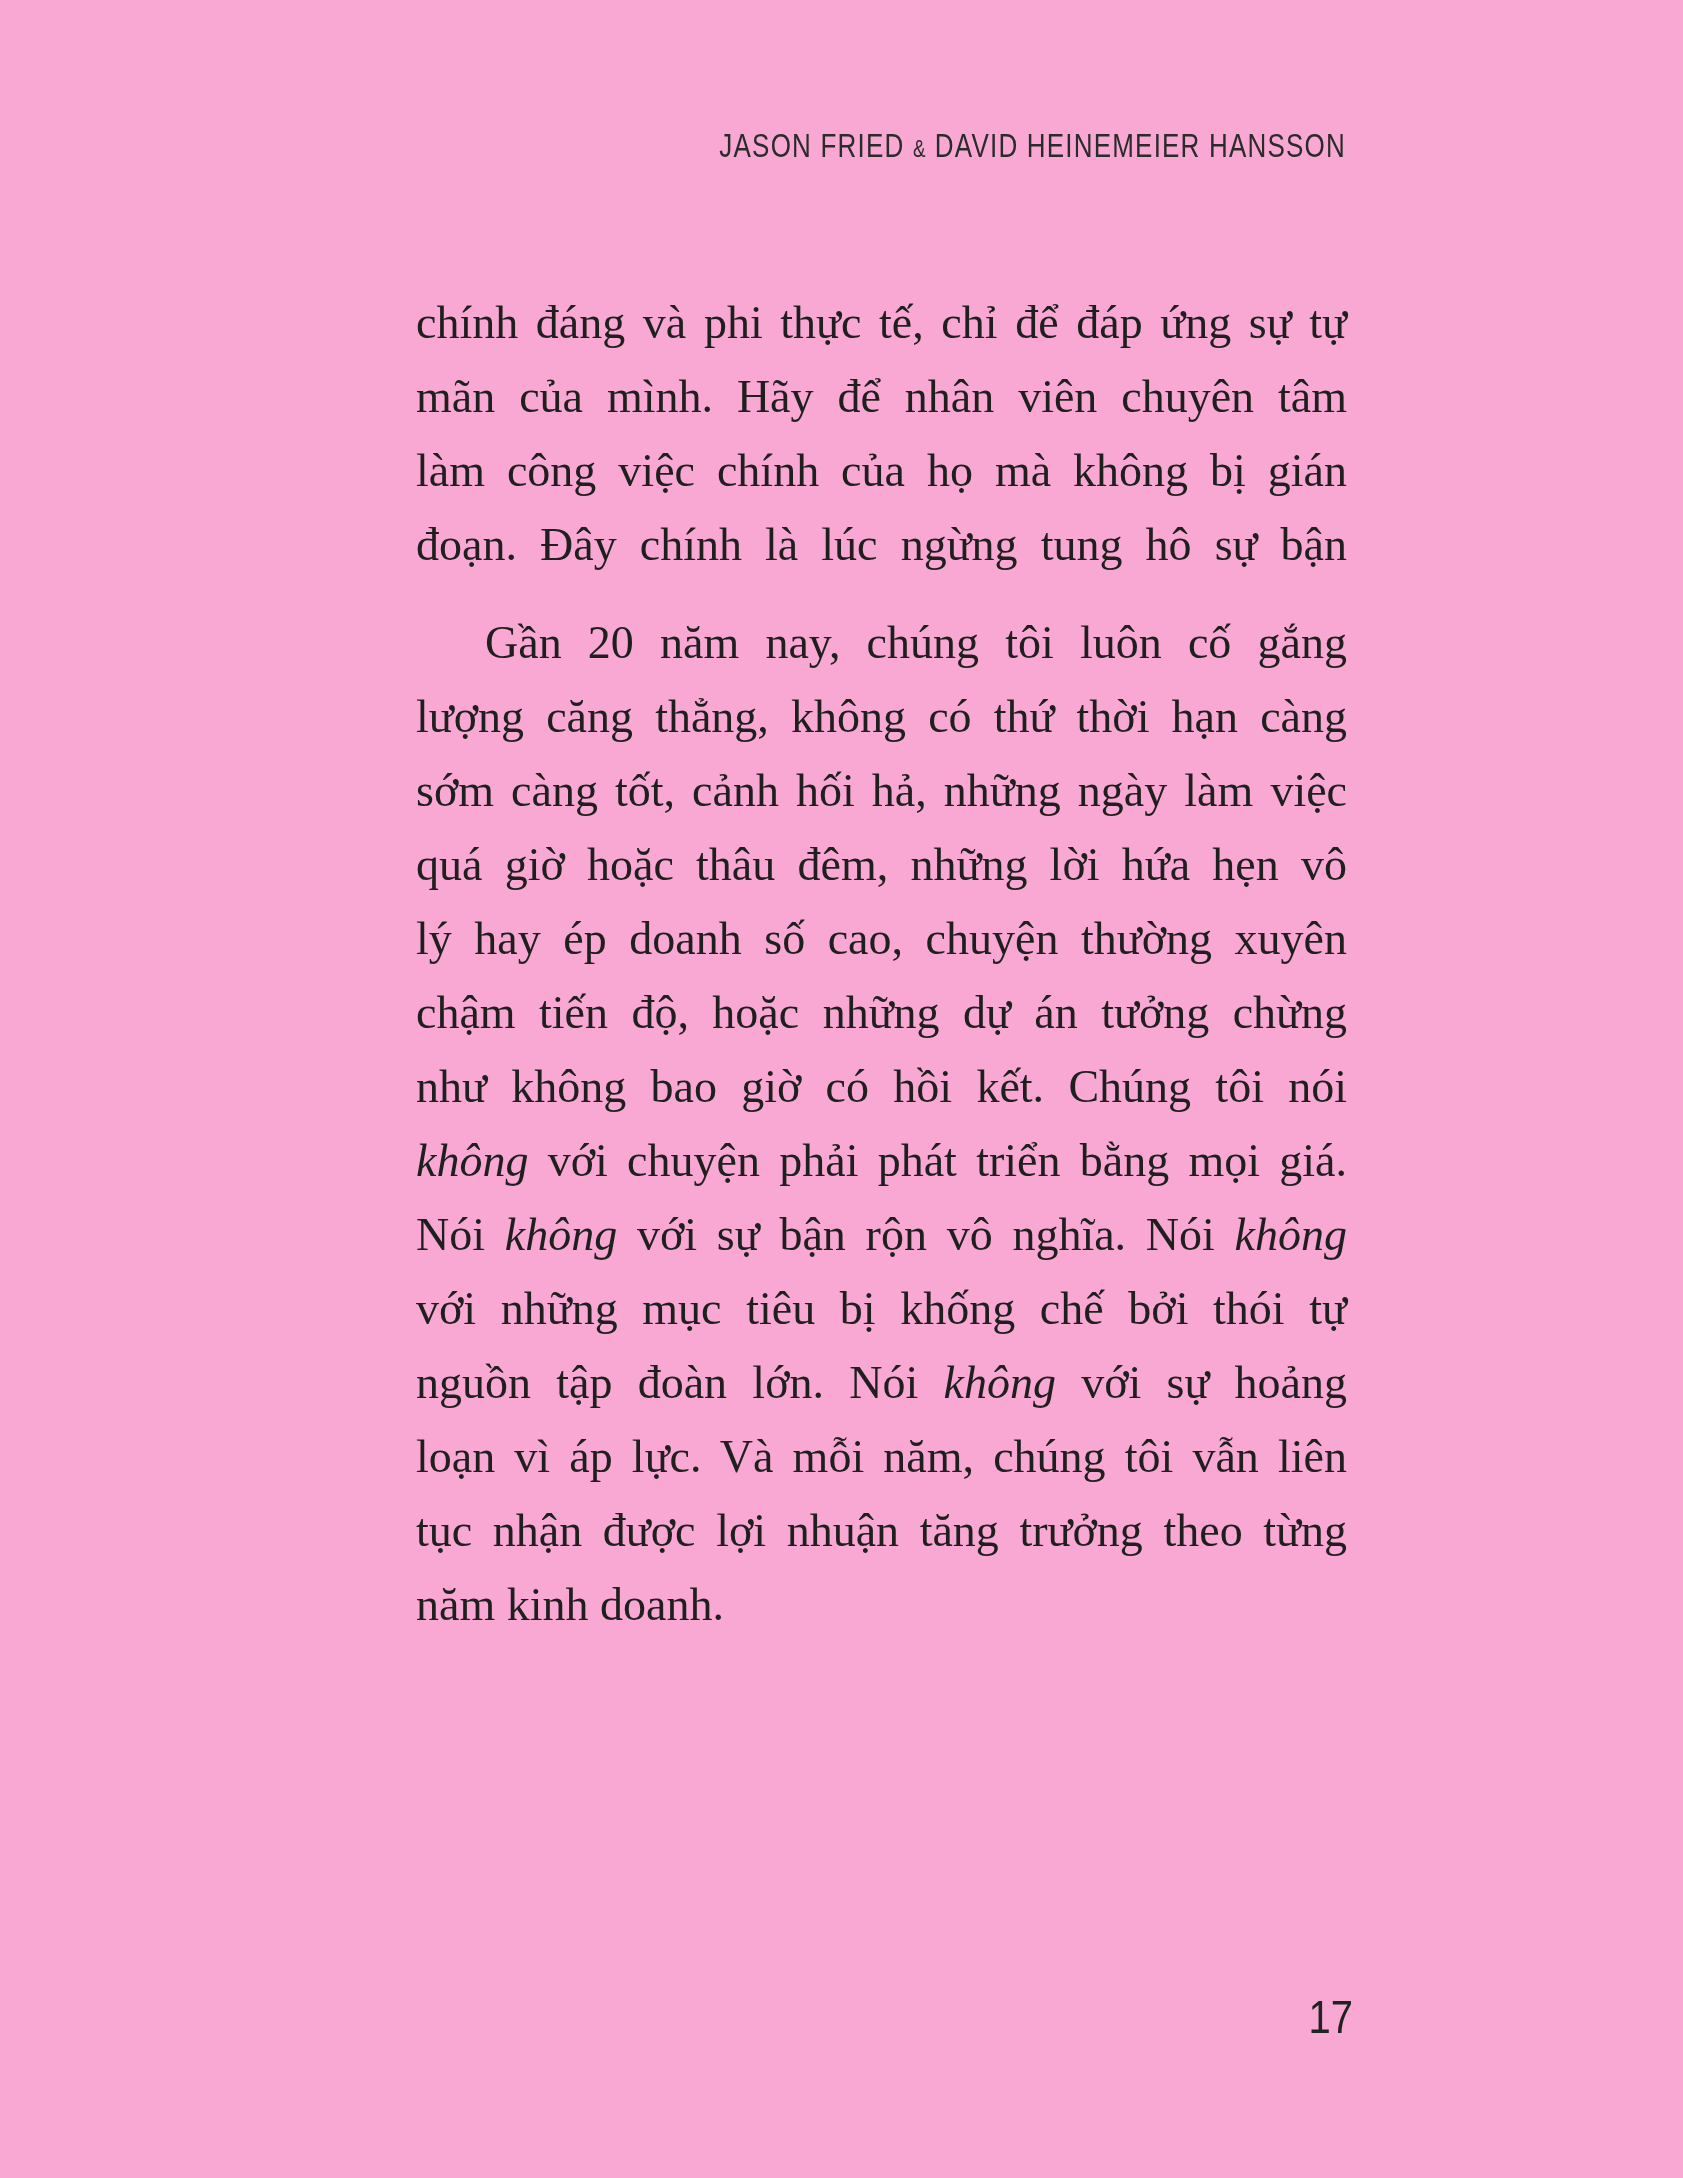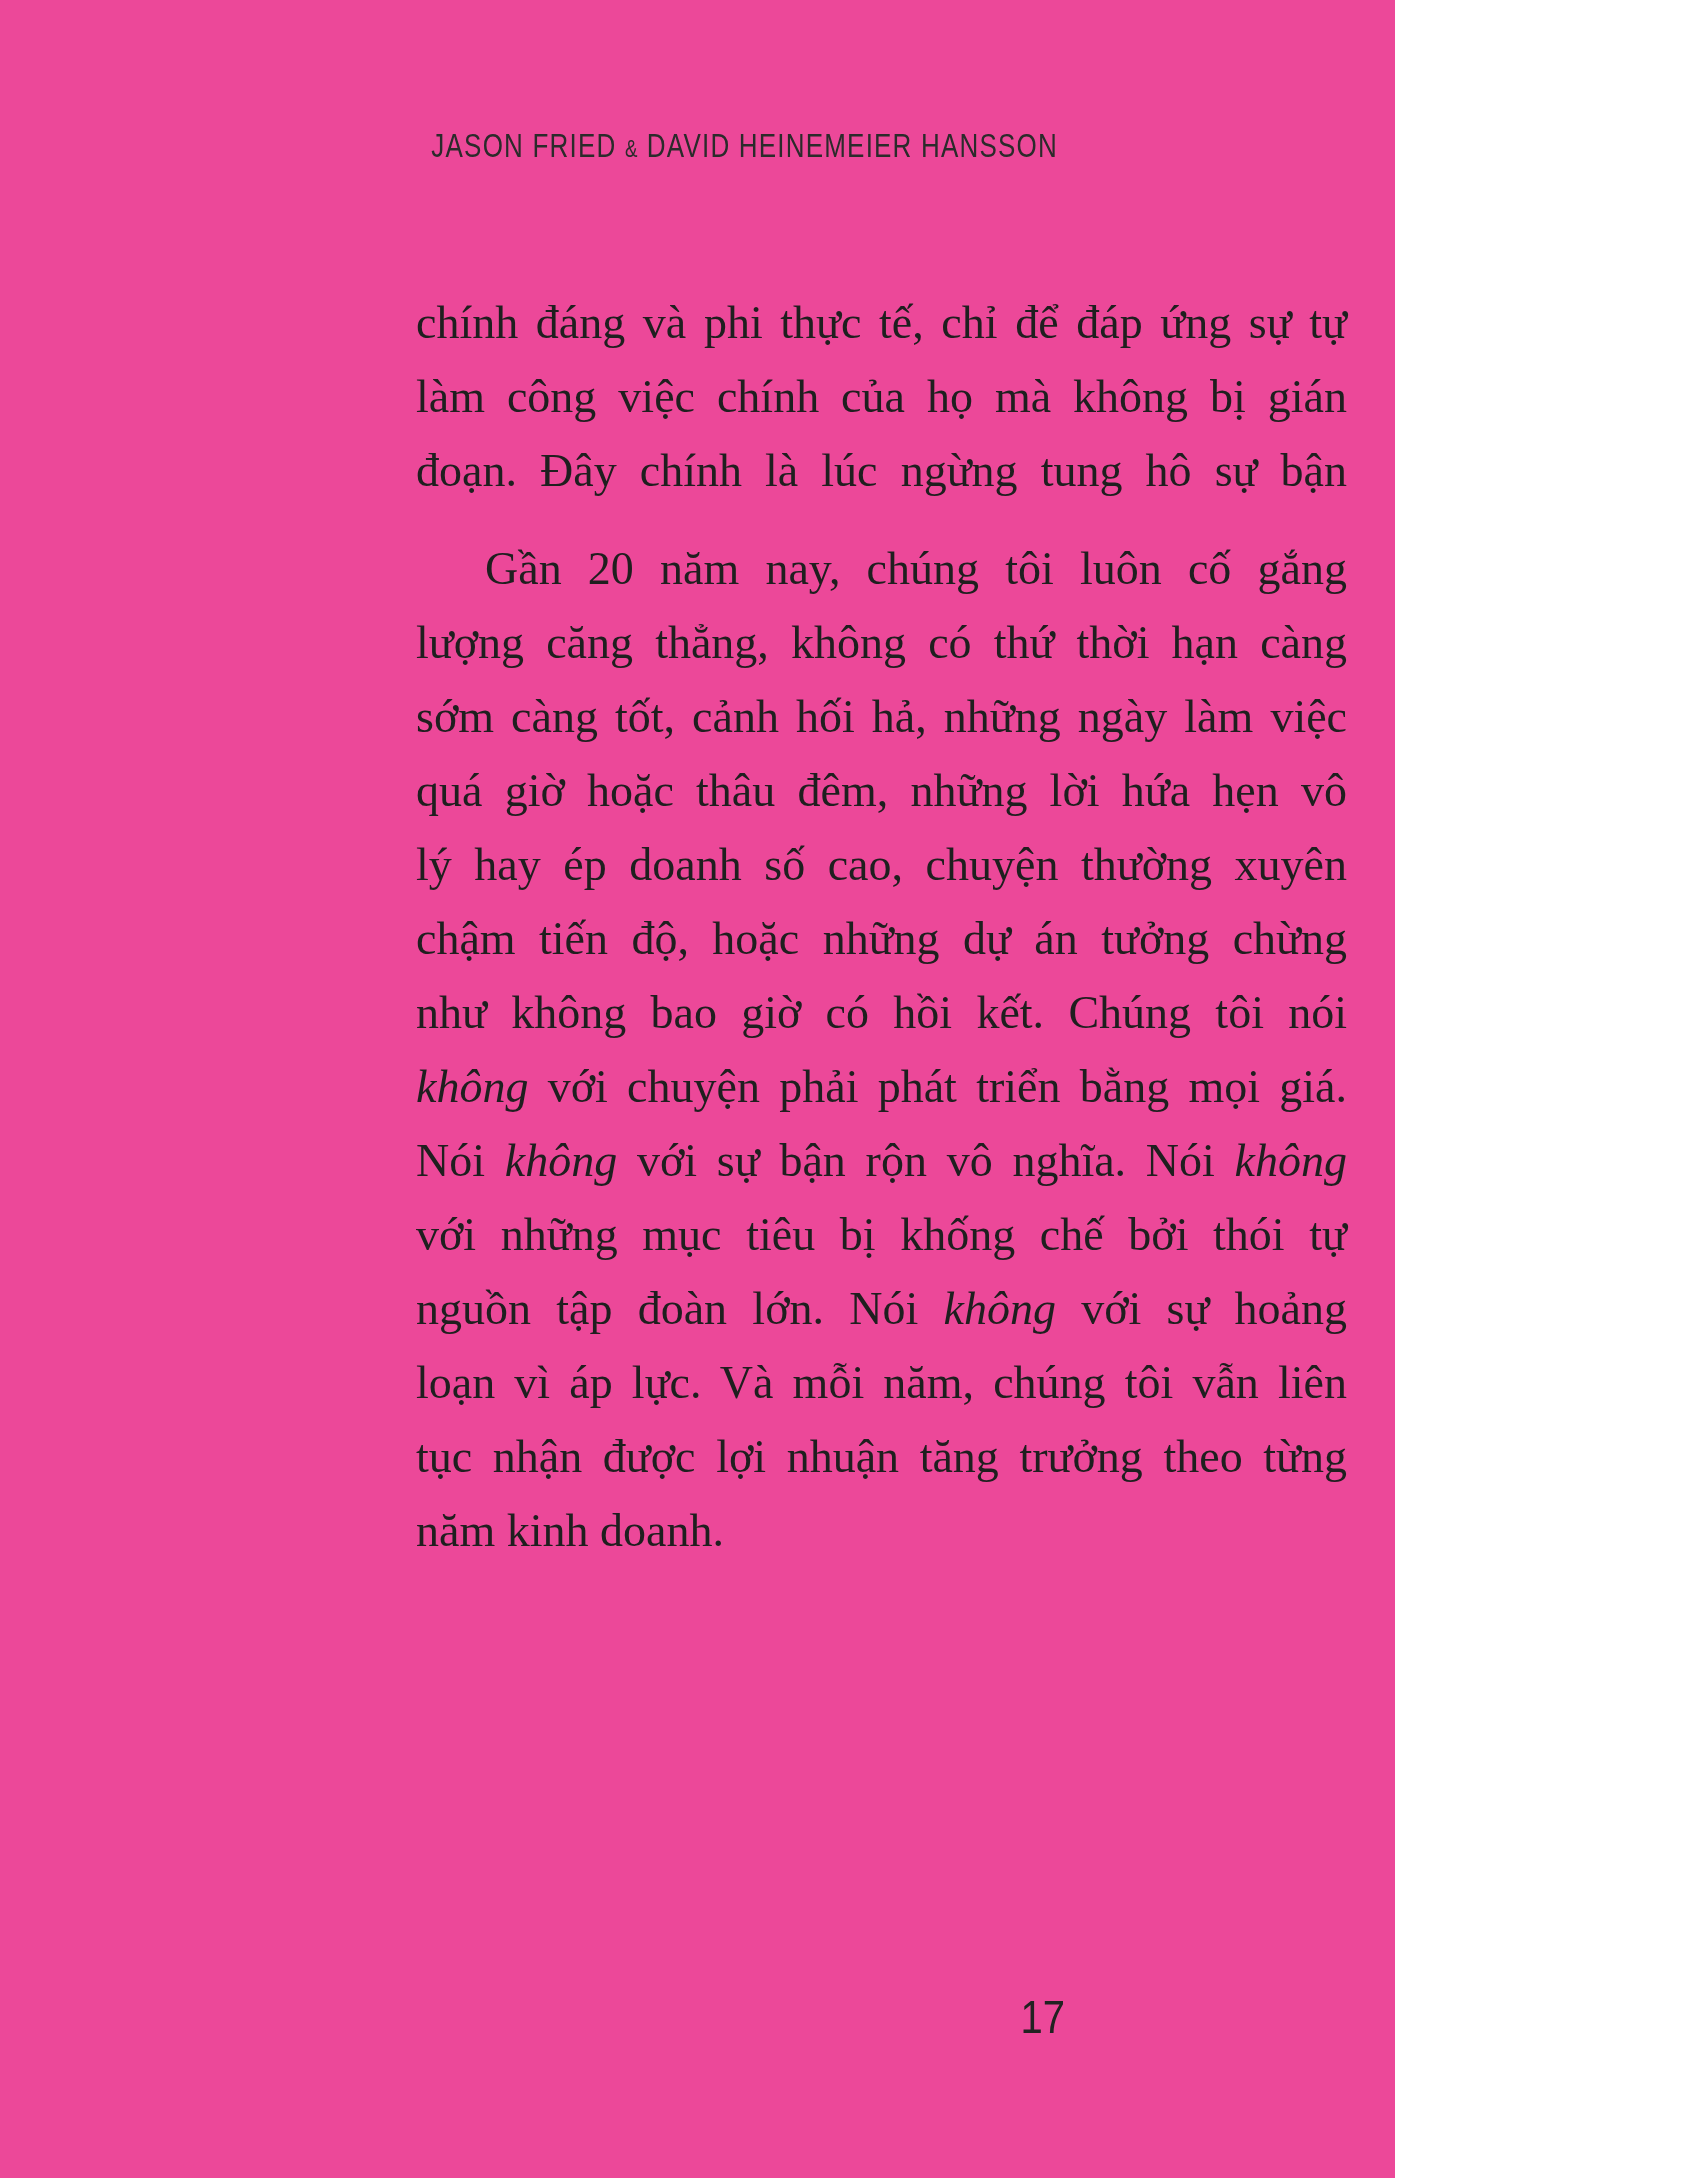--- a/index.html
+++ b/index.html
@@ -2,23 +2,23 @@
 <html><head>
 <meta charset="utf-8">
 <style>
   html, body {
     margin: 0;
     padding: 0;
     background: #ffffff;
   }
   .page {
     position: relative;
-    width: 1395px;
+    width: 1683px;
     height: 2178px;
-    background: #ec4899;
+    background: #f9a8d4;
     overflow: hidden;
     font-family: "Liberation Serif", serif;
   }
   .running-head {
     position: absolute;
     top: 135px;
     right: 337px;
     font-family: "Liberation Sans", sans-serif;
     font-weight: 300;
     font-size: 26px;
@@ -75,20 +75,21 @@
 
   <div class="running-head">
     <span>JASON FRIED</span>
     <span class="amp">&amp;</span>
     <span>DAVID HEINEMEIER HANSSON</span>
   </div>
 
   <div class="text-block">
       <div class="paragraph">
         <div class="line"><span>chính đáng và phi thực tế, chỉ để đáp ứng sự tự</span></div>
+        <div class="line"><span>mãn của mình. Hãy để nhân viên chuyên tâm</span></div>
         <div class="line"><span>làm công việc chính của họ mà không bị gián</span></div>
         <div class="line"><span>đoạn. Đây chính là lúc ngừng tung hô sự bận</span></div>
       </div>
       <div class="paragraph">
         <div class="line indent"><span>Gần 20 năm nay, chúng tôi luôn cố gắng</span></div>
         <div class="line"><span>lượng căng thẳng, không có thứ thời hạn càng</span></div>
         <div class="line"><span>sớm càng tốt, cảnh hối hả, những ngày làm việc</span></div>
         <div class="line"><span>quá giờ hoặc thâu đêm, những lời hứa hẹn vô</span></div>
         <div class="line"><span>lý hay ép doanh số cao, chuyện thường xuyên</span></div>
         <div class="line"><span>chậm tiến độ, hoặc những dự án tưởng chừng</span></div>

